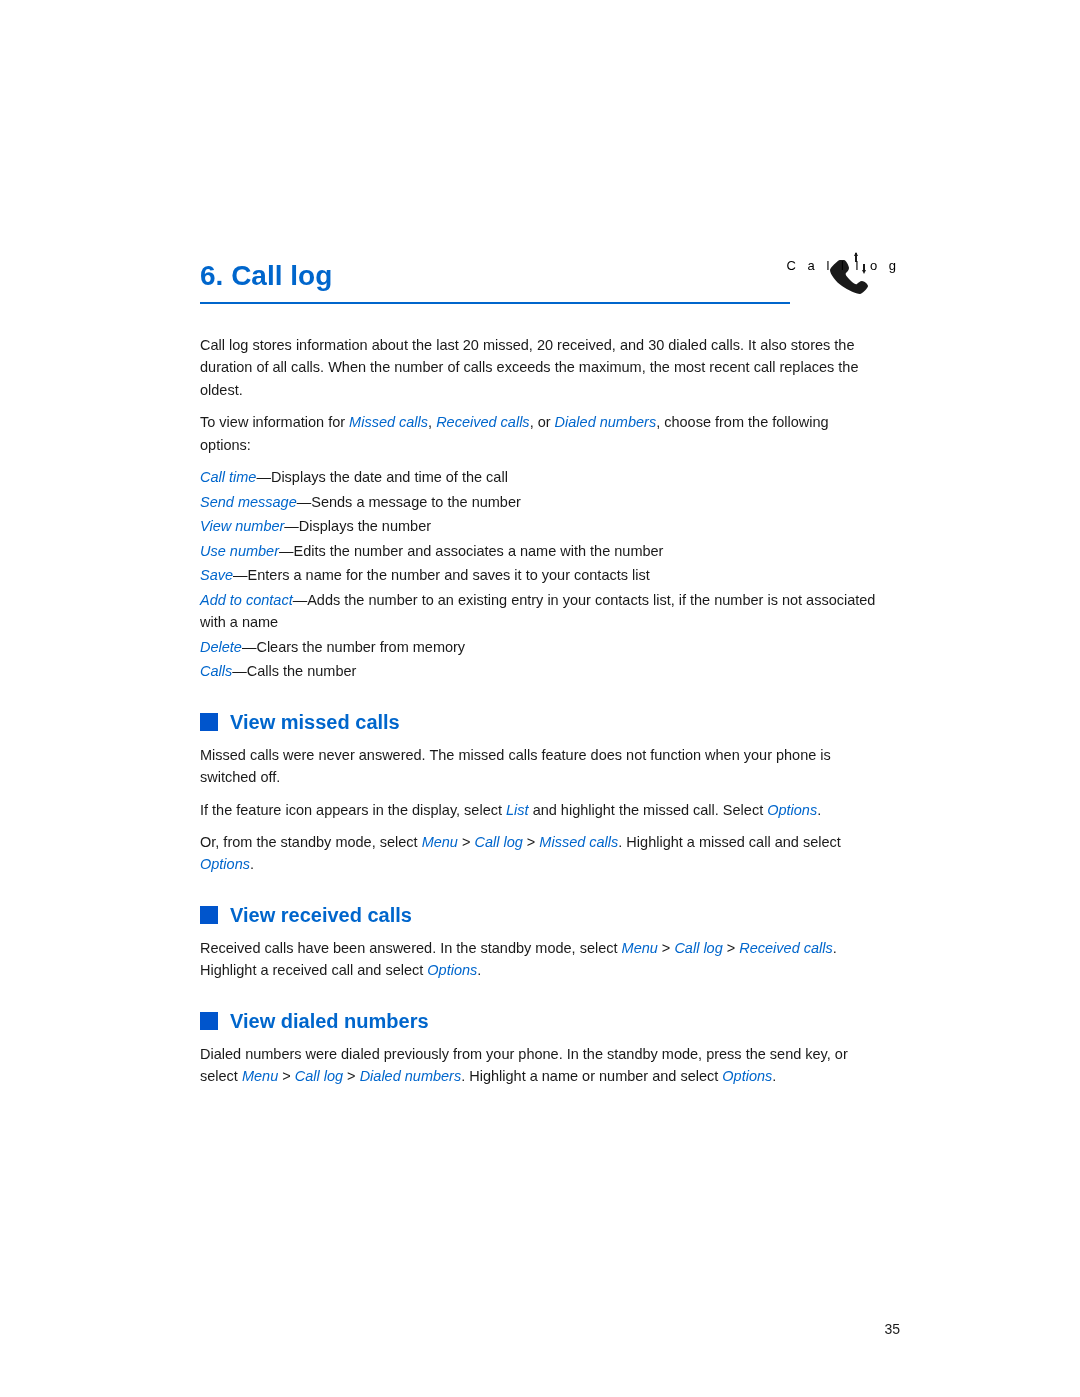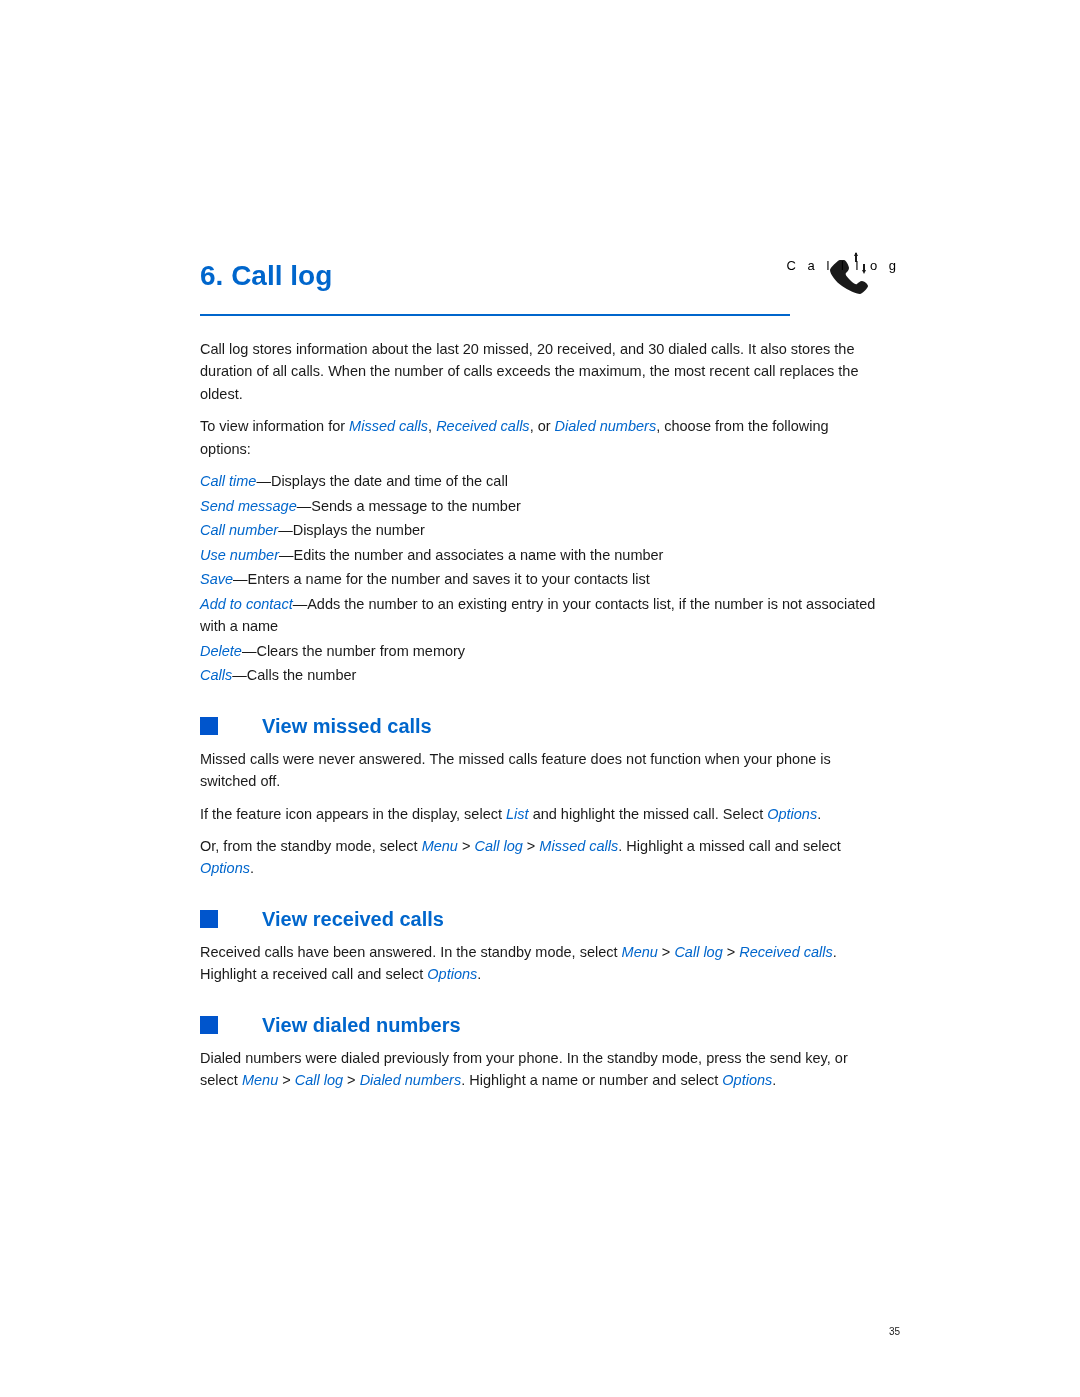--- a/index.html
+++ b/index.html
@@ -52,21 +52,21 @@
       align-items: flex-start;
       justify-content: space-between;
       margin-bottom: 6px;
     }
 
     .chapter-title {
       font-size: 28px;
       font-weight: bold;
       color: #0066cc;
       border-bottom: 2px solid #0066cc;
-      padding-bottom: 22px;
+      padding-bottom: 10px;
       flex: 1;
       margin-right: 30px;
     }
 
     
     .chapter-icon {
       width: 60px;
       height: 60px;
       flex-shrink: 0;
       margin-top: -8px;
@@ -113,21 +113,20 @@
     .def-desc {
       color: #1a1a1a;
     }
 
     
     .section-heading {
       display: flex;
       align-items: center;
       margin-top: 28px;
       margin-bottom: 10px;
-      gap: 32px;
     }
 
     .blue-square {
       width: 18px;
       height: 18px;
       background-color: #0055cc;
       margin-right: 12px;
       flex-shrink: 0;
     }
 
@@ -135,21 +134,21 @@
       font-size: 20px;
       font-weight: bold;
       color: #0066cc;
     }
 
     
     .page-number {
       position: absolute;
       bottom: 60px;
       right: 180px;
-      font-size: 10px;
+      font-size: 14px;
       color: #1a1a1a;
     }
 
     .spacer {
       height: 8px;
     }
   </style>
 </head>
 <body>
 
@@ -185,21 +184,21 @@
 
     <p class="body-text">Call log stores information about the last 20 missed, 20 received, and 30 dialed calls. It also stores the duration of all calls. When the number of calls exceeds the maximum, the most recent call replaces the oldest.</p>
 
     <p class="body-text">
       <span>To view information for </span><span class="link-blue">Missed calls</span><span>, </span><span class="link-blue">Received calls</span><span>, or </span><span class="link-blue">Dialed numbers</span><span>, choose from the following options:</span>
     </p>
 
     <div class="def-list" id="def-list">
         <p class="def-item"><span class="def-term">Call time</span><span class="def-desc">—Displays the date and time of the call</span></p>
         <p class="def-item"><span class="def-term">Send message</span><span class="def-desc">—Sends a message to the number</span></p>
-        <p class="def-item"><span class="def-term">Call number</span><span class="def-desc">—Displays the number</span></p>
+        <p class="def-item"><span class="def-term">View number</span><span class="def-desc">—Displays the number</span></p>
         <p class="def-item"><span class="def-term">Use number</span><span class="def-desc">—Edits the number and associates a name with the number</span></p>
         <p class="def-item"><span class="def-term">Save</span><span class="def-desc">—Enters a name for the number and saves it to your contacts list</span></p>
         <p class="def-item"><span class="def-term">Add to contact</span><span class="def-desc">—Adds the number to an existing entry in your contacts list, if the number is not associated with a name</span></p>
         <p class="def-item"><span class="def-term">Delete</span><span class="def-desc">—Clears the number from memory</span></p>
         <p class="def-item"><span class="def-term">Calls</span><span class="def-desc">—Calls the number</span></p>
       </div>
 
     <div id="sections-container">
         <div class="section-heading">
           <div class="blue-square"></div>

